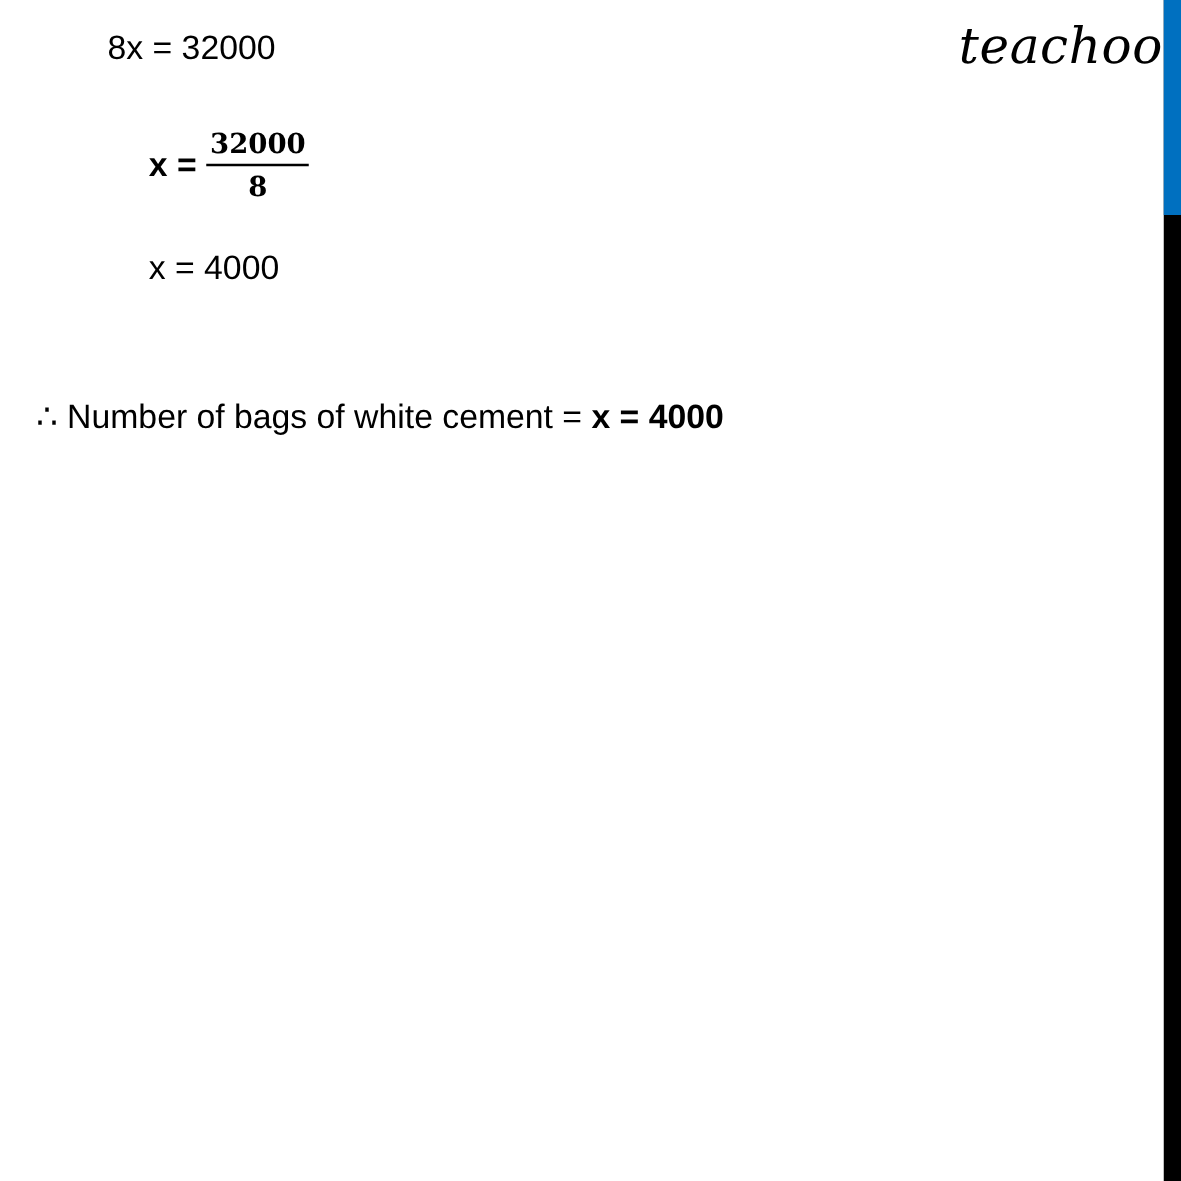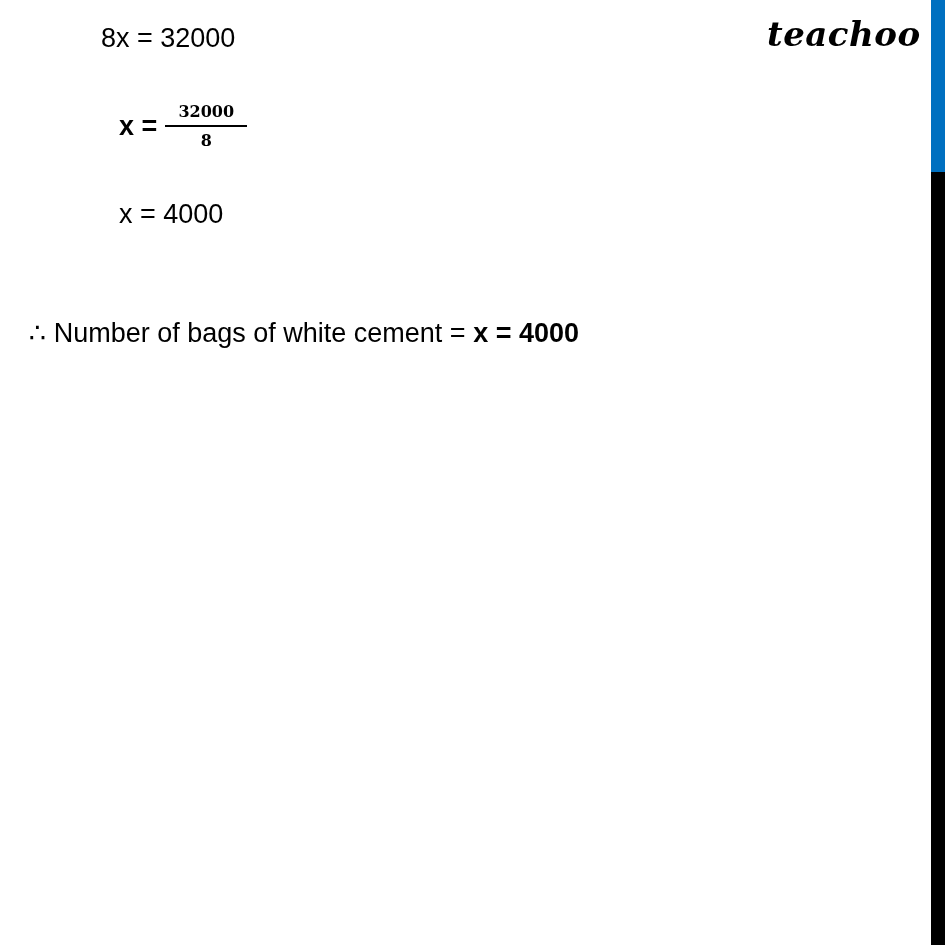--- a/index.html
+++ b/index.html
@@ -7,41 +7,41 @@
       width: 945px; height: 945px; position: relative; overflow: hidden;
       background: #ffffff; color: #000;
       font-family: "Liberation Sans", "DejaVu Sans", sans-serif;
     }
     .line { position: absolute; font-size: 27px; line-height: 1; white-space: nowrap; }
     .bold { font-weight: bold; }
     .frac-row { position: absolute; left: 119px; top: 104px; display: flex; align-items: center; }
     .frac-lhs { font-size: 27px; font-weight: bold; margin-right: 8px; }
     .frac { display: inline-flex; flex-direction: column; align-items: center; }
     .frac .num, .frac .den {
-      font-family: "DejaVu Serif", serif; font-weight: bold; font-size: 16px; line-height: 1; padding: 0 2px; text-align: right;
+      font-family: "DejaVu Serif", serif; font-weight: bold; font-size: 22px; line-height: 1; padding: 0 2px; text-align: right;
     }
     .frac .bar { width: 82px; height: 2px; background: #000; margin: 5px 0 6px 0; }
     .logo {
       position: absolute; left: 767px; top: 14px;
-      font-family: "DejaVu Serif", serif; font-style: italic; font-weight: bold;
-      font-size: 34px; letter-spacing: 0.5px;
+      font-family: "DejaVu Serif", serif; font-style: italic; font-weight: normal;
+      font-size: 40px; letter-spacing: 0.5px;
     }
     .side-bar { position: absolute; left: 931px; top: 0; width: 14px; height: 945px; background: #000; }
     .side-bar .accent { position: absolute; left: 0; top: 0; width: 14px; height: 172px; background: #0070c0; }
   </style>
 </head>
 <body>
 
 <div class="logo">teachoo</div>
 
 <div class="side-bar">
   <div class="accent"></div>
 </div>
 
-<div class="line" style="left:101px; top:25px;">8x = 32000</div>
+<div class="line" style="left:86px; top:25px;">8x = 32000</div>
 
 <div class="frac-row">
   <span class="frac-lhs">x =</span>
   <span class="frac">
     <span class="num">32000</span>
     <span class="bar"></span>
     <span class="den">8</span>
   </span>
 </div>
 

